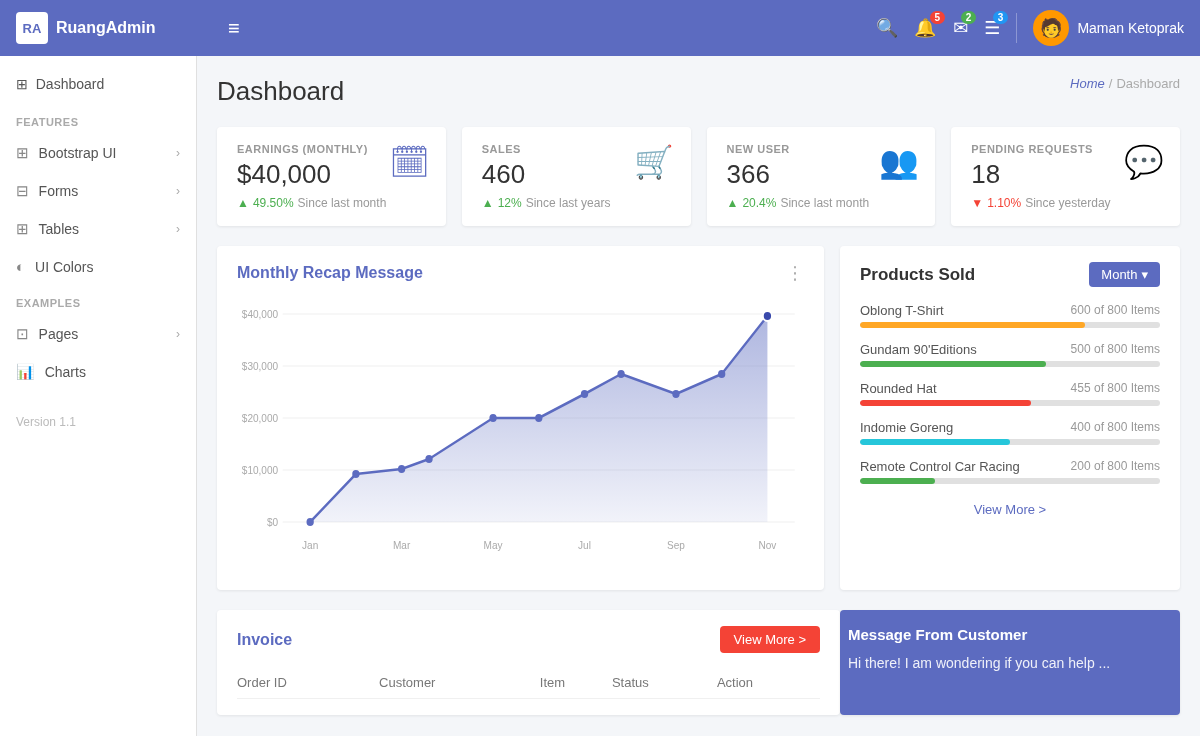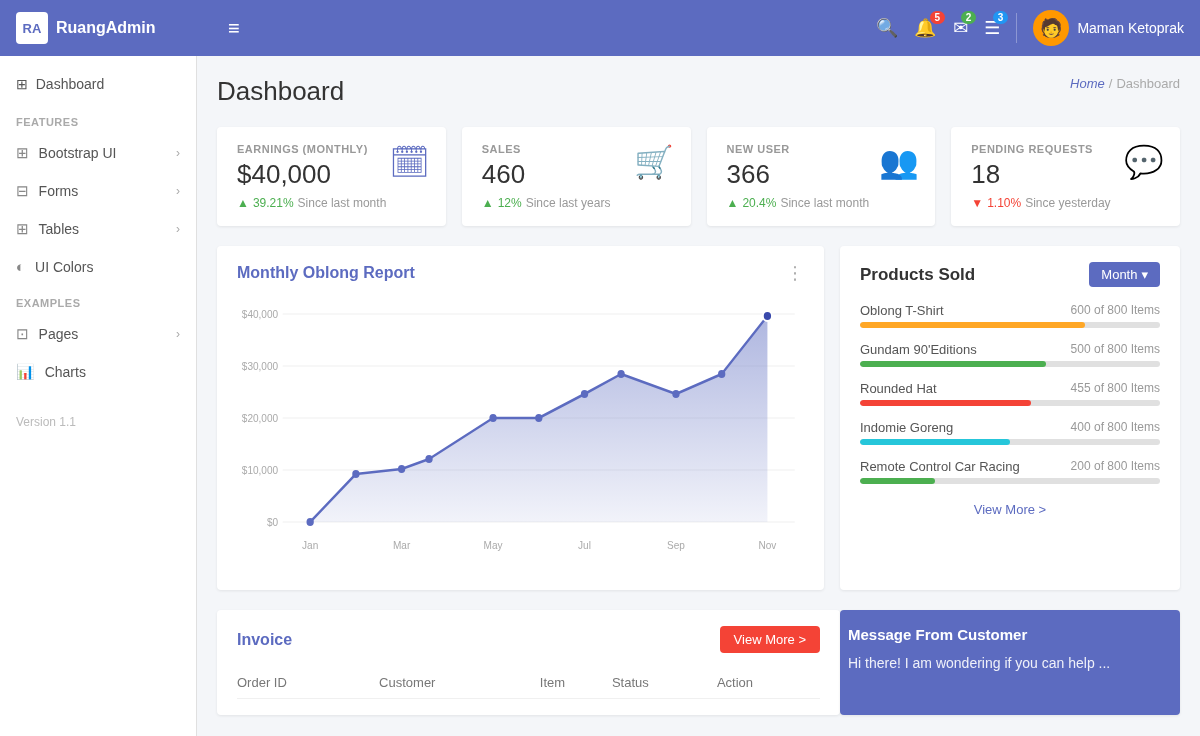--- a/index.html
+++ b/index.html
@@ -481,21 +481,21 @@
       </div>
     </div>
 
     <div class="stats-row">
 
       <div class="stat-card">
         <div class="stat-label">EARNINGS (MONTHLY)</div>
         <div class="stat-value">$40,000</div>
         <div class="stat-change up">
           <span>▲</span>
-          <span>39.21%</span>
+          <span>49.50%</span>
           <span class="stat-since">Since last month</span>
         </div>
         <div class="stat-icon blue">🗓</div>
       </div>
 
       <div class="stat-card">
         <div class="stat-label">SALES</div>
         <div class="stat-value">460</div>
         <div class="stat-change up">
           <span>▲</span>
@@ -525,21 +525,21 @@
           <span class="stat-since">Since yesterday</span>
         </div>
         <div class="stat-icon orange">💬</div>
       </div>
     </div>
 
     <div class="middle-row">
 
       <div class="chart-card">
         <div class="chart-card-header">
-          <span class="chart-title">Monthly Oblong Report</span>
+          <span class="chart-title">Monthly Recap Message</span>
           <span class="chart-menu-btn">⋮</span>
         </div>
         <div class="chart-area">
           <svg class="line-chart" viewBox="0 0 620 280" preserveAspectRatio="none">
 
             <line x1="50" y1="20" x2="610" y2="20" stroke="#eee" stroke-width="1"></line>
             <line x1="50" y1="72" x2="610" y2="72" stroke="#eee" stroke-width="1"></line>
             <line x1="50" y1="124" x2="610" y2="124" stroke="#eee" stroke-width="1"></line>
             <line x1="50" y1="176" x2="610" y2="176" stroke="#eee" stroke-width="1"></line>
             <line x1="50" y1="228" x2="610" y2="228" stroke="#eee" stroke-width="1"></line>

